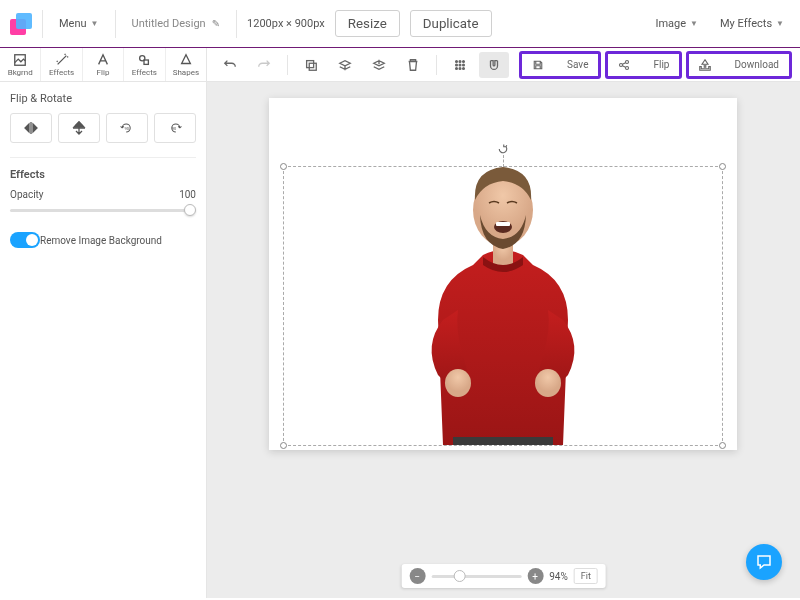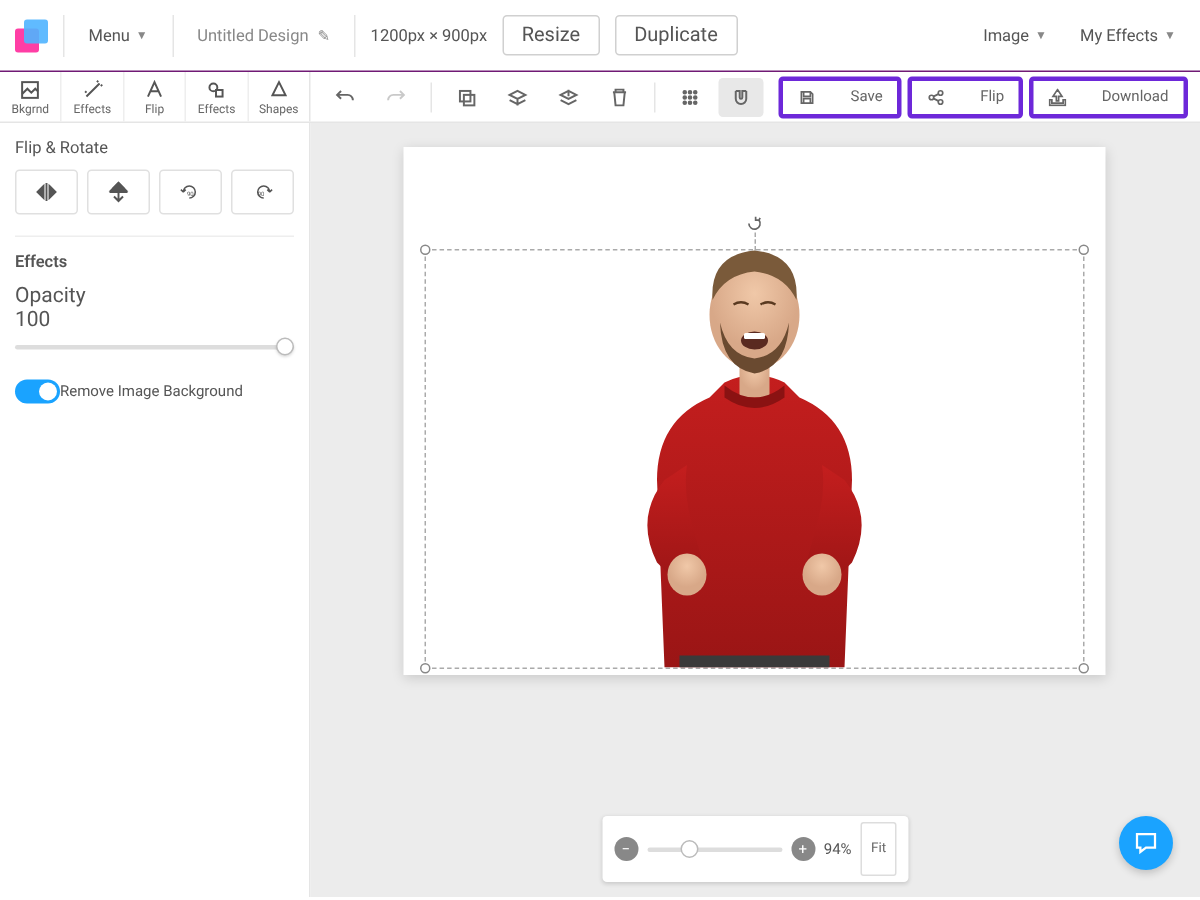--- a/index.html
+++ b/index.html
@@ -32,21 +32,21 @@
 .act-btn svg { width:12px; height:12px; stroke:#666; fill:none; stroke-width:1.5; }
 
 .main { display:flex; height:516px; }
 .sidebar { width:207px; border-right:1px solid #e5e5e5; padding:10px; }
 .side-title { font-size:11px; color:#555; margin-bottom:8px; }
 .fr-row { display:flex; gap:6px; margin-bottom:14px; }
 .fr-btn { flex:1; height:30px; border:1px solid #e0e0e0; border-radius:3px; display:flex; align-items:center; justify-content:center; cursor:pointer; }
 .fr-btn svg{width:16px;height:16px;stroke:#555;fill:none;stroke-width:1.3;}
 .hr { height:1px; background:#eee; margin:6px 0 10px; }
 .eff-head { font-size:11px; color:#555; font-weight:600; margin-bottom:8px; }
-.slider-row { display:flex; justify-content:space-between; font-size:14px; color:#555; margin-bottom:2px;flex-direction:column; }
+.slider-row { display:flex; justify-content:space-between; font-size:10px; color:#555; margin-bottom:2px; }
 .slider { width:100%; height:16px; position:relative; margin-bottom:14px; }
 .slider .track { position:absolute; top:7px; left:0; right:0; height:3px; background:#ddd; border-radius:2px; }
 .slider .thumb { position:absolute; top:2px; width:12px; height:12px; background:#fff; border:1px solid #bbb; border-radius:50%; right:0; box-shadow:0 1px 2px rgba(0,0,0,.15);}
 .toggle-row { display:flex; align-items:center; gap:0; font-size:10px; color:#555; }
 .toggle { width:30px; height:16px; background:#1aa3ff; border-radius:8px; position:relative; cursor:pointer; }
 .toggle .knob { position:absolute; width:12px; height:12px; background:#fff; border-radius:50%; top:2px; right:2px; }
 
 .canvas-area { flex:1; background:#ececec; position:relative; overflow:hidden; }
 .artboard { position:absolute; left:62px; top:16px; width:468px; height:352px; background:#fff; box-shadow:0 2px 8px rgba(0,0,0,.15); }
 .sel-box { position:absolute; left:14px; top:68px; width:440px; height:280px; border:1px dashed #aaa; }
@@ -56,21 +56,21 @@
 .rot-handle svg{width:12px;height:12px;stroke:#666;fill:none;stroke-width:1.5;}
 .rot-line { position:absolute; left:50%; top:-12px; width:1px; height:12px; border-left:1px dashed #aaa; }
 .person { position:absolute; left:50%; bottom:0; transform:translateX(-50%); width:240px; height:300px; }
 
 .zoom-bar { position:absolute; left:50%; bottom:10px; transform:translateX(-50%); display:flex; align-items:center; gap:6px; background:#fff; padding:4px 8px; border-radius:3px; box-shadow:0 1px 3px rgba(0,0,0,.15); }
 .zbtn { width:16px; height:16px; border-radius:50%; background:#888; color:#fff; display:flex; align-items:center; justify-content:center; font-size:10px; cursor:pointer; }
 .zslider { width:90px; height:6px; position:relative; }
 .zslider .ztrack{position:absolute;top:2px;left:0;right:0;height:3px;background:#ddd;border-radius:2px;}
 .zslider .zthumb{position:absolute;top:-3px;left:22px;width:12px;height:12px;background:#fff;border:1px solid #bbb;border-radius:50%;}
 .zval{font-size:10px;color:#555;}
-.fit-btn{border:1px solid #ddd;padding:12px 6px;font-size:9px;border-radius:2px;cursor:pointer;color:#666;}
+.fit-btn{border:1px solid #ddd;padding:2px 6px;font-size:9px;border-radius:2px;cursor:pointer;color:#666;}
 
 .help-fab { position:absolute; right:18px; bottom:18px; width:36px; height:36px; border-radius:50%; background:#1aa3ff; display:flex; align-items:center; justify-content:center; cursor:pointer; box-shadow:0 2px 6px rgba(0,0,0,.2); }
 .help-fab svg{width:18px;height:18px;stroke:#fff;fill:none;stroke-width:2;}
 </style>
 </head>
 <body>
 
 <div class="topbar">
   <div class="logo">
       <div class="sq1"></div>

